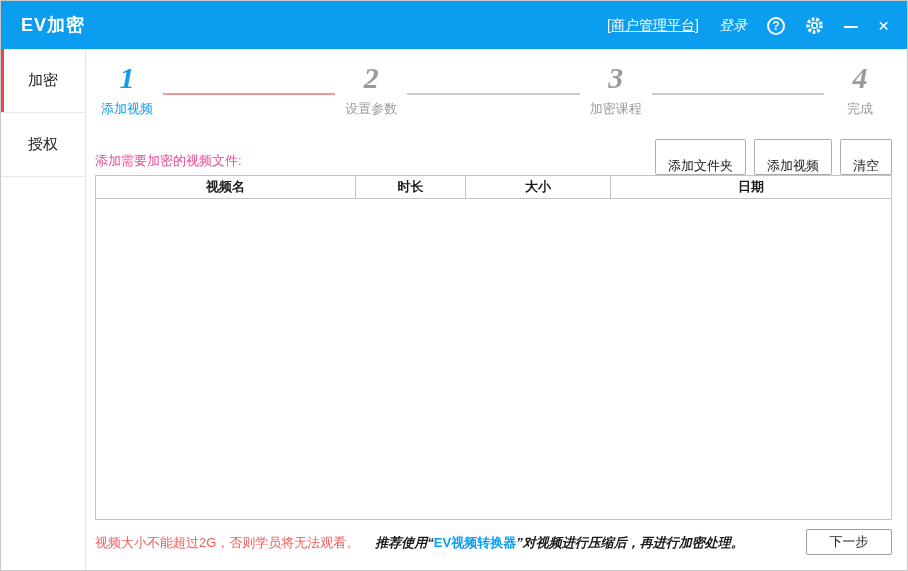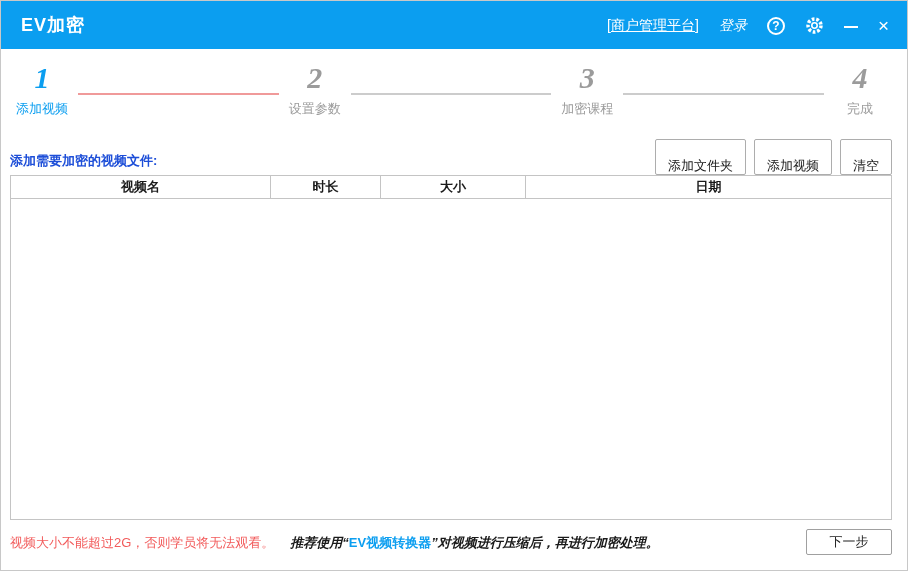--- a/index.html
+++ b/index.html
@@ -41,21 +41,21 @@
   .steps{display:flex;align-items:flex-start;flex:none;}
   .step{display:flex;flex-direction:column;align-items:center;min-width:64px;}
   .step-num{font-family:"Liberation Serif","DejaVu Serif",serif;font-style:italic;font-weight:bold;font-size:30px;line-height:34px;color:var(--inactive-gray);}
   .step-label{font-size:13px;color:var(--inactive-gray);margin-top:5px;white-space:nowrap;}
   .step.active .step-num,.step.active .step-label{color:var(--step-active-blue);}
   .connector{flex:1;height:2px;background:#ccc;margin:32px 4px 0 4px;}
   .connector.active{background:var(--connector-active-pink);}
 
   
   .toolbar{display:flex;align-items:flex-end;justify-content:space-between;margin-top:21px;flex:none;}
-  .section-label{font-size:13px;font-weight:bold;color:#1d4ed8;padding-bottom:5px;}
+  .section-label{font-size:13px;font-weight:normal;color:#ec4899;padding-bottom:5px;}
   .toolbar-buttons{display:flex;gap:8px;}
   .tool-btn{height:26px;padding:17px 12px;background:#fff;border:1px solid #adadad;border-radius:2px;font-size:13px;color:#1a1a1a;cursor:pointer;font-family:inherit;}
 
   
   .file-table{border:1px solid var(--border-gray);height:345px;flex:none;display:flex;flex-direction:column;background:#fff;}
   .thead{display:flex;height:23px;flex:none;border-bottom:1px solid var(--border-gray);}
   .th{display:flex;align-items:center;justify-content:center;font-size:13px;font-weight:bold;color:#1a1a1a;border-right:1px solid var(--border-gray);}
   .th:last-child{border-right:none;}
   .col-name{width:260px;flex:none;}
   .col-duration{width:110px;flex:none;}
@@ -88,20 +88,28 @@
           <circle cx="12" cy="12" r="3.4" fill="none" stroke="#fff" stroke-width="2"></circle>
         </svg>
       </span>
       <span class="tb-icon min-bar"></span>
       <span class="tb-icon close-x">×</span>
     </div>
   </div>
 
   <div class="app-body">
 
+    <div class="sidebar">
+      <div class="side-item active">
+        <span>加密</span>
+      </div>
+      <div class="side-item">
+        <span>授权</span>
+      </div>
+    </div>
 
     <div class="main">
 
       <div class="steps">
         <div class="step active">
           <div class="step-num">1</div>
           <div class="step-label">添加视频</div>
         </div>
         <div class="connector active"></div>
         <div class="step">

